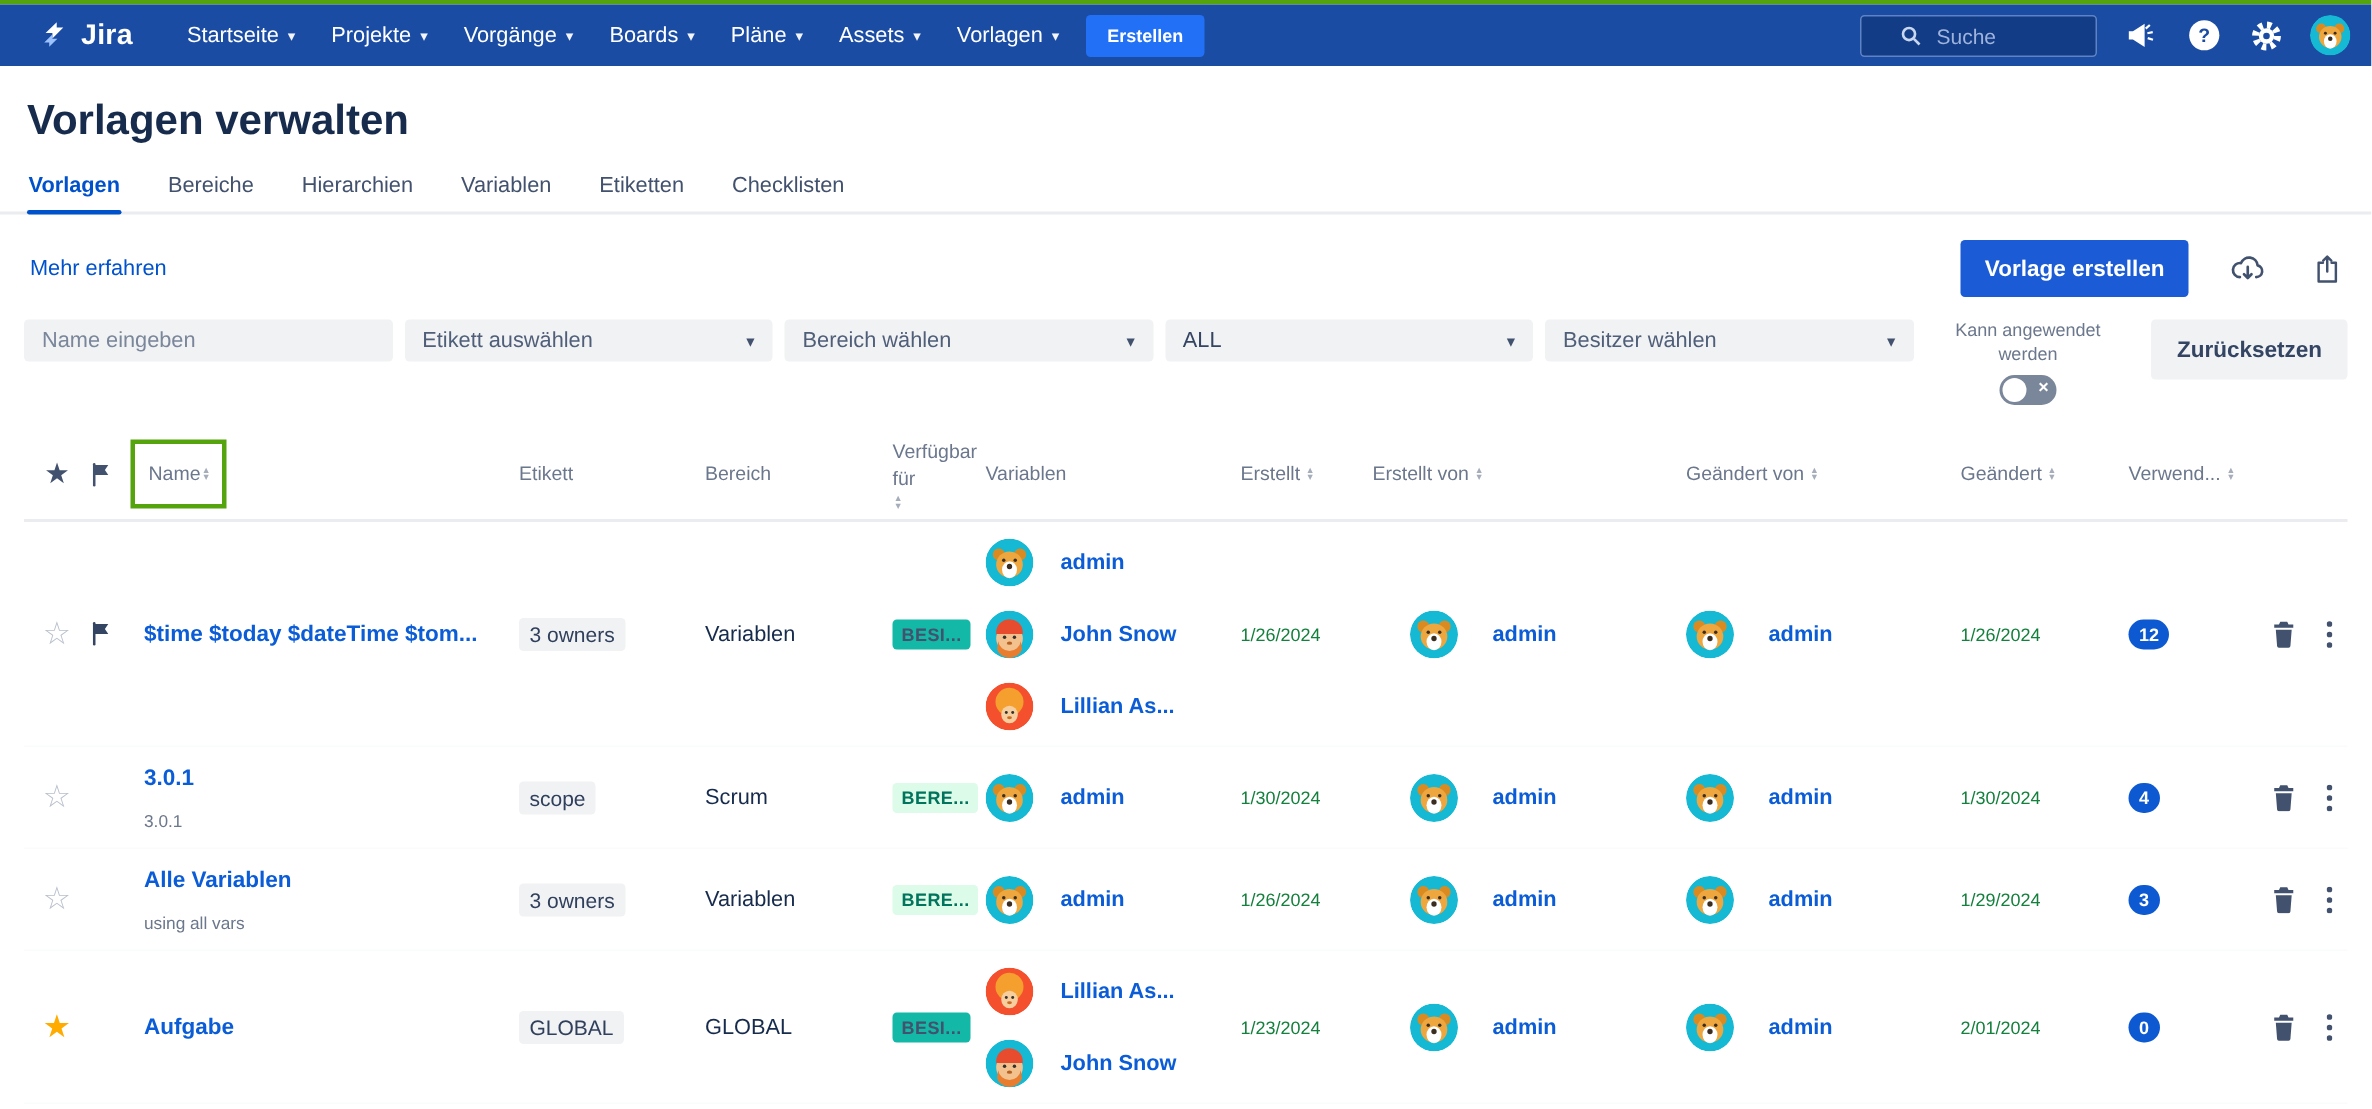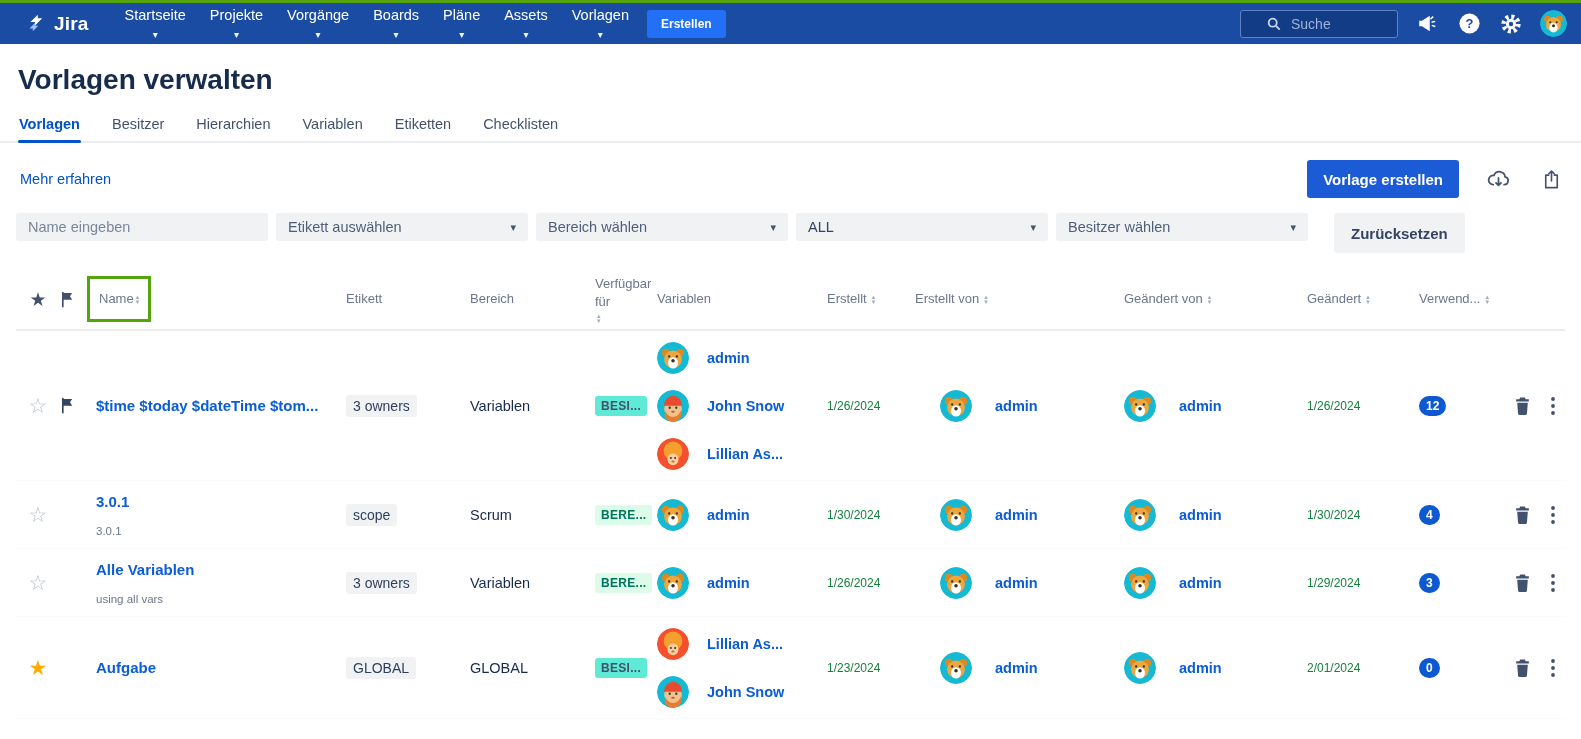--- a/index.html
+++ b/index.html
@@ -15,21 +15,21 @@
   
   .topnav {
     height:41px; background:#1b4ca4; display:flex; align-items:center;
     padding:0 14px; color:#fff;
   }
   .logo { display:flex; align-items:center; gap:7px; margin:0 26px 0 12px; cursor:pointer; }
   .logo-text { font-size:19px; font-weight:600; letter-spacing:.2px; }
   .nav-menu { display:flex; align-items:center; gap:4px; }
   .nav-item {
     display:flex; align-items:center; gap:6px; padding:7px 10px; border-radius:3px;
-    font-size:14.5px; cursor:pointer; white-space:nowrap;flex-direction:column;
+    font-size:14.5px; cursor:pointer; white-space:nowrap;
   }
   .nav-item .chev { font-size:10px; opacity:.95; }
   .nav-create {
     background:#2170f5; color:#fff; font-size:12px; font-weight:600;
     border:none; border-radius:3px; padding:7px 14px; margin-left:8px; cursor:pointer;
   }
   .nav-right { margin-left:auto; display:flex; align-items:center; gap:16px; }
   .nav-search {
     display:flex; align-items:center; gap:8px; width:158px; height:28px;
     background:#123c85; border:1px solid #5e82c4; border-radius:3px; padding:0 26px;
@@ -110,21 +110,21 @@
               white-space:nowrap; overflow:hidden; text-overflow:ellipsis; max-width:240px; }
   .tpl-sub { font-size:11.5px; color:#6b778c; margin-top:15px; }
   .chip {
     display:inline-block; background:#f1f2f4; color:#2f3f5c; font-size:14px;
     padding:3px 7px; border-radius:3px; white-space:nowrap;
   }
   .lozenge {
     display:inline-block; font-size:12px; font-weight:700; letter-spacing:.3px;
     padding:3px 6px; border-radius:3px; white-space:nowrap;
   }
-  .lozenge.gray  { background:#5eead4; color:#42526e;text-align:right; }
+  .lozenge.gray  { background:#14b8a6; color:#42526e;text-align:right; }
   .lozenge.green { background:#dcfbe8; color:#00745c; }
   .plain-text { font-size:14.5px; color:#172b4d; }
   .owners { display:flex; flex-direction:column; justify-content:center; }
   .owner { display:flex; align-items:center; gap:18px; height:48px; cursor:pointer; }
   .avatar { width:32px; height:32px; border-radius:50%; overflow:hidden; flex:0 0 32px; }
   .owner-name { font-size:14.5px; font-weight:600; color:#0b5cd7; white-space:nowrap; }
   .date-text { font-size:12px; color:#15803d; }
   .bycell { display:flex; align-items:center; gap:23px; }
   .bycell.created { padding-left:25px; }
   .bycell.modified { padding-left:62px; }
@@ -223,21 +223,21 @@
       </svg>
     </span>
   </div>
 </header>
 
 <main class="page">
   <h1 class="page-title">Vorlagen verwalten</h1>
 
   <div class="tabsbar">
       <div class="tab active">Vorlagen</div>
-      <div class="tab">Besitzer</div>
+      <div class="tab">Bereiche</div>
       <div class="tab">Hierarchien</div>
       <div class="tab">Variablen</div>
       <div class="tab">Etiketten</div>
       <div class="tab">Checklisten</div>
     </div>
 
   <div class="info-row">
     <span class="info-text learn-more">Mehr erfahren</span>
     <div class="info-actions">
       <button class="btn-primary">Vorlage erstellen</button>
@@ -267,20 +267,27 @@
       <span class="sel-chev">▾</span>
     </div>
     <div class="f-select dark">
       <span>ALL</span>
       <span class="sel-chev">▾</span>
     </div>
     <div class="f-select">
       <span>Besitzer wählen</span>
       <span class="sel-chev">▾</span>
     </div>
+    <div class="toggle-block">
+      <div class="toggle-label">Kann angewendet werden</div>
+      <div class="toggle">
+        <span class="knob"></span>
+        <span class="cross">×</span>
+      </div>
+    </div>
     <button class="btn-reset">Zurücksetzen</button>
   </div>
 
   <div class="grid-row thead">
     <div class="hdr-star">★</div>
     <div class="hdr-flag">
       <svg width="15" height="17" viewBox="0 0 16 18">
         <path d="M3 1.5v15" stroke="#42526e" stroke-width="1.8" stroke-linecap="round"></path>
         <path d="M3 2h10l-2.4 3.6L13 9.2H3z" fill="#42526e"></path>
       </svg>

